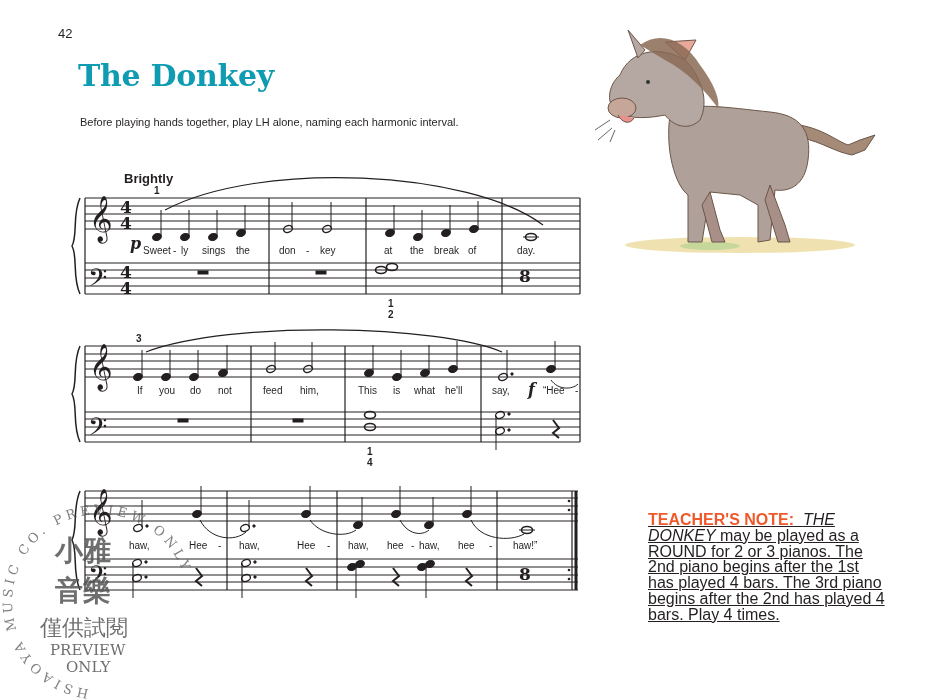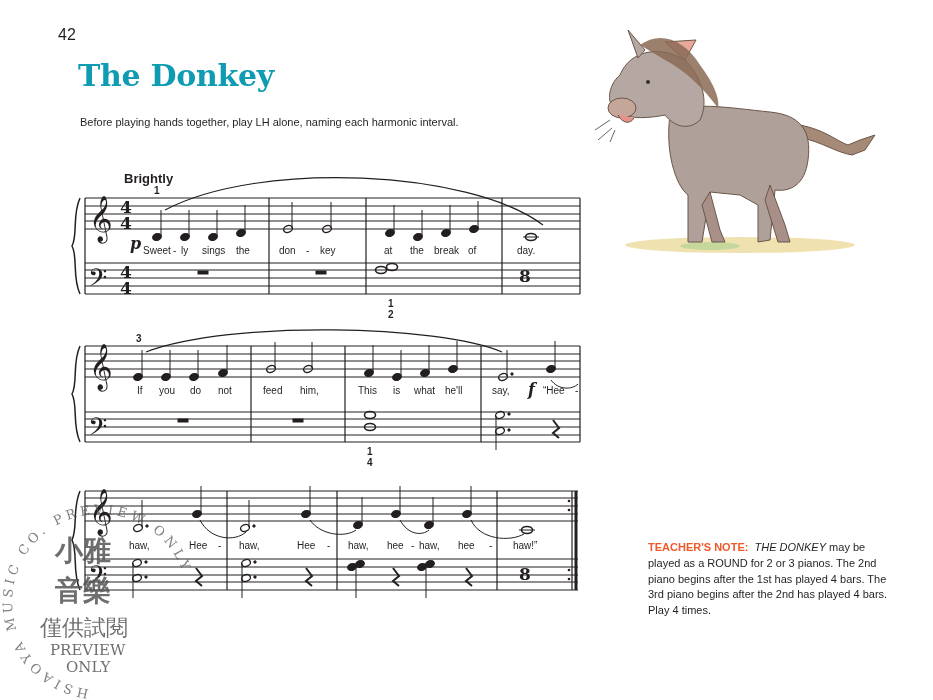--- a/index.html
+++ b/index.html
@@ -1,28 +1,28 @@
 <!DOCTYPE html>
 <html><head>
 <meta charset="utf-8">
 <style>
   html, body { margin:0; padding:0; background:#ffffff; }
   body { width:933px; height:700px; position:relative; overflow:hidden; font-family:"Liberation Sans", sans-serif; color:#231f20; }
   .abs { position:absolute; }
-  .page-num { left:58px; top:26px; font-size:16px;text-align:center; }
+  .page-num { left:58px; top:26px; font-size:13px;text-align:center; }
   .title { left:78px; top:58px; font-family:"DejaVu Serif", serif; font-weight:bold; font-size:30px; color:#0f9bb2; letter-spacing:-0.3px; }
   .instruction { left:80px; top:116px; font-size:11px; }
   svg.score { position:absolute; left:0; top:0; }
   .lyric { font-family:"Liberation Sans", sans-serif; font-size:10px; fill:#231f20; }
   .tempo { font-family:"Liberation Sans", sans-serif; font-size:13px; font-weight:bold; fill:#231f20; }
   .finger { font-family:"Liberation Sans", sans-serif; font-size:10px; font-weight:bold; fill:#231f20; }
   .dyn { font-family:"DejaVu Serif", serif; font-style:italic; font-weight:bold; fill:#231f20; }
   .clef { font-family:"DejaVu Serif", serif; fill:#231f20; }
   .tsig { font-family:"DejaVu Serif", serif; font-weight:bold; font-size:17px; fill:#231f20; }
-  .note-block { left:648px; top:540px; width:240px; font-size:11px; line-height:15.8px; }
+  .note-block { left:648px; top:512px; width:240px; font-size:16px; line-height:15.8px;text-decoration:underline; }
   .note-label { color:#f0592a; font-weight:bold; }
   .note-title { font-style:italic; }
   .watermark { left:0; top:500px; width:200px; height:200px; }
   .wm-text { font-family:"DejaVu Serif", serif; fill:#555; }
 </style>
 </head>
 <body>
 
 <div class="abs page-num">42</div>
 <div class="abs title">The Donkey</div>

